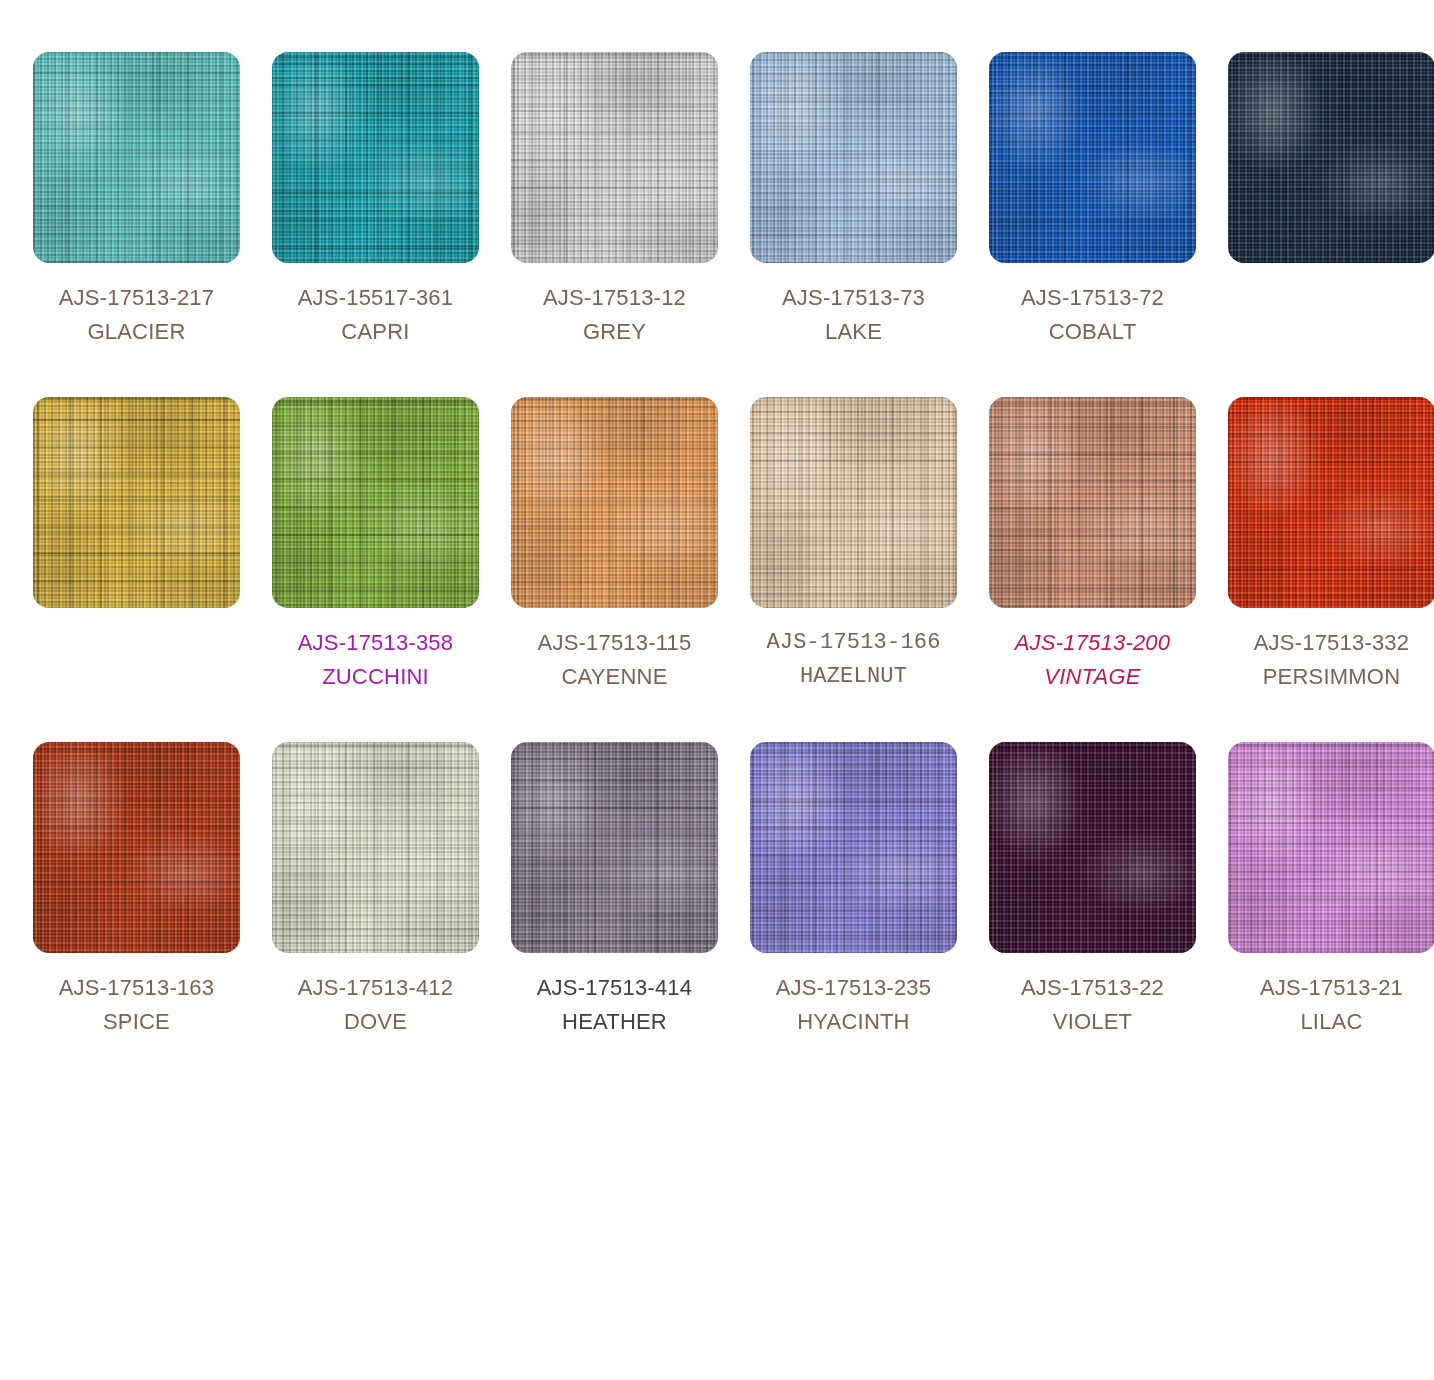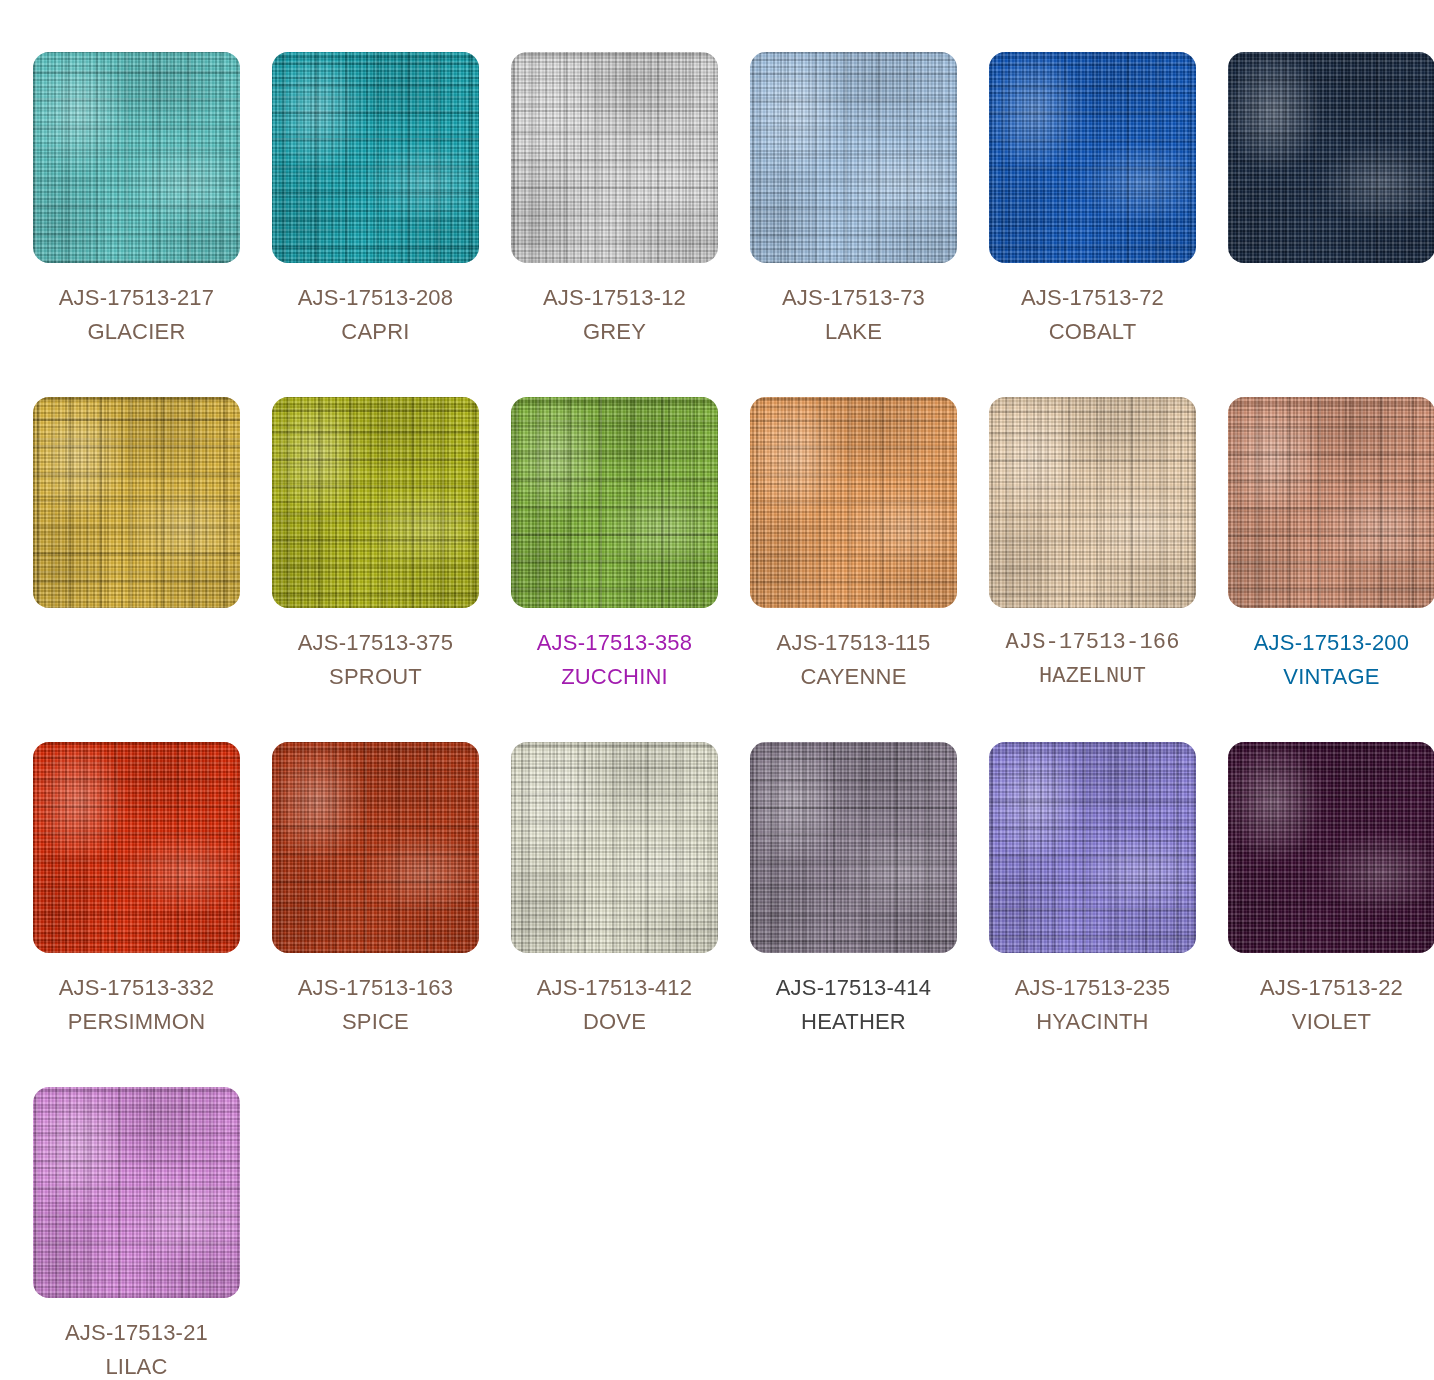--- a/index.html
+++ b/index.html
@@ -118,21 +118,21 @@
       </div>
     </div>
     <div class="swatch-cell">
       <div class="swatch-chip" style="background-color: rgb(23, 168, 180);">
         <div class="tex tex-wash"></div>
         <div class="tex tex-coarse" style="background-position: 11px 7px, 5px 13px, 9px 3px, 4px 6px;"></div>
         <div class="tex tex-fine" style="background-position: 3px 5px;"></div>
         <div class="tex tex-edge"></div>
       </div>
       <div class="swatch-label" style="color: rgb(122, 98, 84);">
-        <span class="swatch-sku">AJS-17513-208</span>
+        <span class="swatch-sku">AJS-15517-361</span>
         <span class="swatch-name">CAPRI</span>
       </div>
     </div>
     <div class="swatch-cell">
       <div class="swatch-chip" style="background-color: rgb(220, 220, 220);">
         <div class="tex tex-wash"></div>
         <div class="tex tex-coarse" style="background-position: 22px 14px, 10px 7px, 1px 6px, 8px 1px; opacity: 0.45;"></div>
         <div class="tex tex-fine" style="background-position: 6px 3px;"></div>
         <div class="tex tex-edge"></div>
       </div>
@@ -172,32 +172,20 @@
         <div class="tex tex-fine" style="background-position: 1px 4px;"></div>
         <div class="tex tex-edge"></div>
       </div>
     </div>
     <div class="swatch-cell">
       <div class="swatch-chip" style="background-color: rgb(224, 185, 62);">
         <div class="tex tex-wash"></div>
         <div class="tex tex-coarse" style="background-position: 4px 15px, 13px 2px, 3px 18px, 11px 3px;"></div>
         <div class="tex tex-fine" style="background-position: 4px 2px;"></div>
         <div class="tex tex-edge"></div>
-      </div>
-    </div>
-    <div class="swatch-cell">
-      <div class="swatch-chip" style="background-color: rgb(181, 187, 23);">
-        <div class="tex tex-wash"></div>
-        <div class="tex tex-coarse" style="background-position: 15px 22px, 1px 15px, 12px 2px, 2px 9px;"></div>
-        <div class="tex tex-fine" style="background-position: 0px 0px;"></div>
-        <div class="tex tex-edge"></div>
-      </div>
-      <div class="swatch-label" style="color: rgb(122, 98, 84);">
-        <span class="swatch-sku">AJS-17513-375</span>
-        <span class="swatch-name">SPROUT</span>
       </div>
     </div>
     <div class="swatch-cell">
       <div class="swatch-chip" style="background-color: rgb(132, 185, 60);">
         <div class="tex tex-wash"></div>
         <div class="tex tex-coarse" style="background-position: 26px 2px, 6px 9px, 4px 5px, 6px 4px;"></div>
         <div class="tex tex-fine" style="background-position: 3px 5px;"></div>
         <div class="tex tex-edge"></div>
       </div>
       <div class="swatch-label" style="color: #a21caf;">
@@ -229,21 +217,21 @@
         <span class="swatch-name">HAZELNUT</span>
       </div>
     </div>
     <div class="swatch-cell">
       <div class="swatch-chip" style="background-color: rgb(216, 148, 119);">
         <div class="tex tex-wash"></div>
         <div class="tex tex-coarse" style="background-position: 28px 23px, 4px 10px, 14px 14px, 5px 0px;"></div>
         <div class="tex tex-fine" style="background-position: 5px 6px;"></div>
         <div class="tex tex-edge"></div>
       </div>
-      <div class="swatch-label" style="color: #0369a1;">
+      <div class="swatch-label" style="color: #be185d; font-style: italic;">
         <span class="swatch-sku">AJS-17513-200</span>
         <span class="swatch-name">VINTAGE</span>
       </div>
     </div>
     <div class="swatch-cell">
       <div class="swatch-chip" style="background-color: rgb(224, 43, 6);">
         <div class="tex tex-wash"></div>
         <div class="tex tex-coarse" style="background-position: 19px 10px, 14px 17px, 15px 1px, 0px 1px; opacity: 0.55;"></div>
         <div class="tex tex-fine" style="background-position: 4px 2px;"></div>
         <div class="tex tex-edge"></div>

